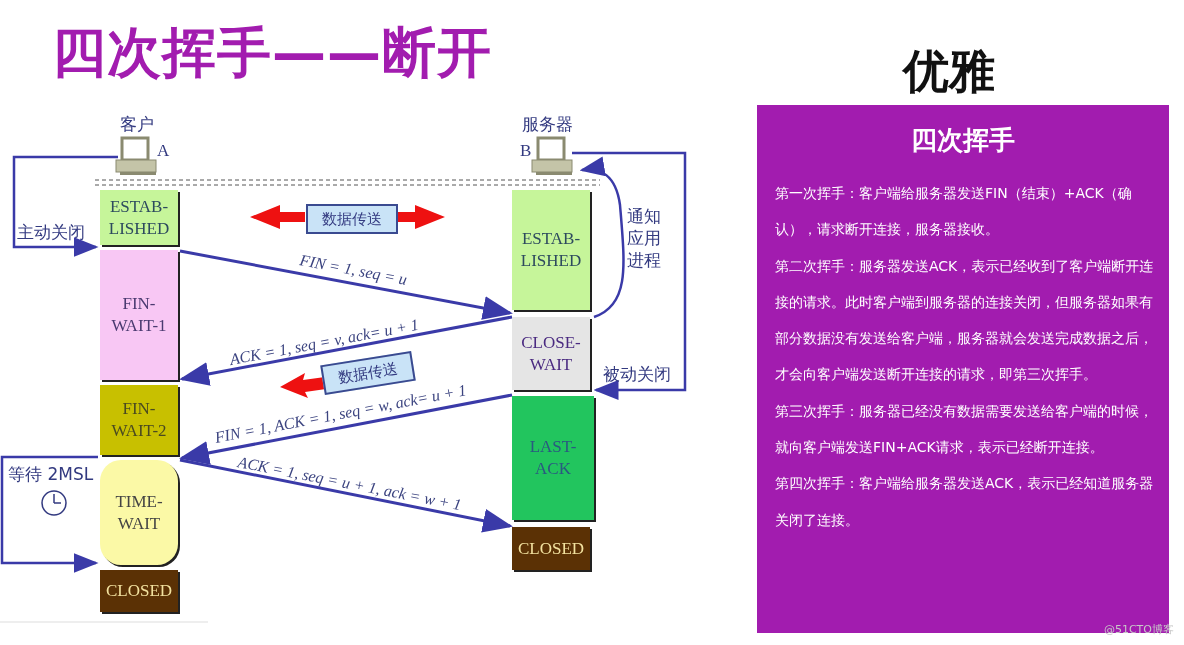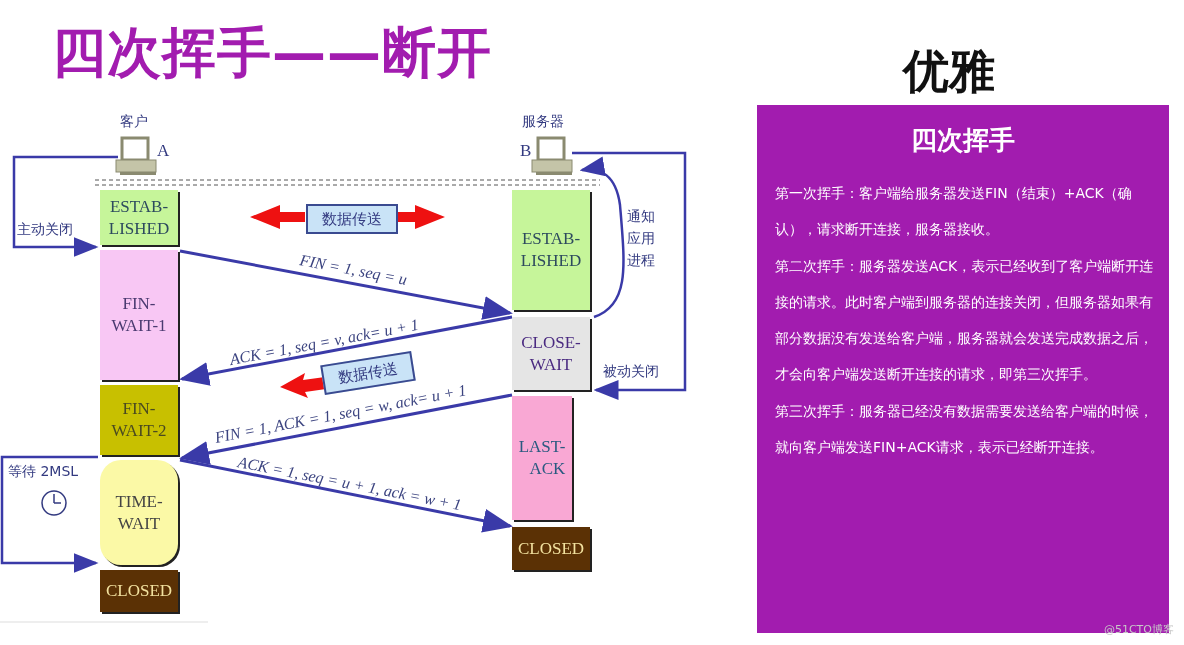--- a/index.html
+++ b/index.html
@@ -7,21 +7,21 @@
          font-family:"DejaVu Sans", sans-serif; }
   .abs { position:absolute; }
   .main-title { left:52px; top:18px; font-size:54px; font-weight:bold; color:#a21caf; letter-spacing:1px;
                 font-family:"DejaVu Sans", sans-serif; white-space:nowrap; line-height:70px; }
   .side-title { left:903px; top:42px; font-size:46px; font-weight:bold; color:#111;
                 font-family:Liberation Serif, serif; line-height:60px; }
   .diagram { left:0; top:105px; width:700px; height:520px; }
   .state { position:absolute; display:flex; align-items:center; justify-content:center; text-align:center;
            font-family:"Liberation Serif", serif; font-size:17px; line-height:22px; white-space:pre-line;
            box-shadow:2px 2px 0 #222; }
-  .lbl { position:absolute; font-family:"DejaVu Sans", sans-serif; font-size:14px; color:#333a80; white-space:nowrap; }
+  .lbl { position:absolute; font-family:"DejaVu Sans", sans-serif; font-size:17px; color:#333a80; white-space:nowrap; }
   .msg { position:absolute; font-family:"Liberation Serif", serif; font-size:16px; color:#3c4480; white-space:nowrap;
          transform-origin:left center; font-style:italic; }
   .panel { left:757px; top:105px; width:412px; height:528px; background:#a21caf; color:#fff4ee; }
   .panel-title { position:absolute; left:0; width:412px; top:18px; text-align:center; font-size:26px; font-weight:bold; color:#fff; }
   .panel-text { position:absolute; left:18px; top:70px; width:386px; font-size:14px; line-height:36.3px; color:#fff; }
   .panel-text p { margin:0; }
   .watermark { right:10px; bottom:8px; font-size:11px; color:#c8c8c8; }
 </style>
 </head>
 <body>
@@ -97,34 +97,35 @@
   <div class="state" style="left:100px;top:280px;width:78px;height:70px;background:#c8c000;color:#4a4a20;">FIN-
 WAIT-2</div>
   <div class="state" style="left:100px;top:355px;width:78px;height:105px;background:#fbf9a6;color:#444;border-radius:21px;">TIME-
 WAIT</div>
   <div class="state" style="left:100px;top:465px;width:78px;height:42px;background:#5b3105;color:#f3e2a0;">CLOSED</div>
 
   <div class="state" style="left:512px;top:85px;width:78px;height:120px;background:#c6f59a;color:#2d4a5e;">ESTAB-
 LISHED</div>
   <div class="state" style="left:512px;top:212px;width:78px;height:73px;background:#e5e5e5;color:#4a2a80;">CLOSE-
 WAIT</div>
-  <div class="state" style="left:512px;top:291px;width:60px;height:124px;background:#f9a8d4;color:#2a5a80;text-align:right;">LAST-
+  <div class="state" style="left:512px;top:291px;width:82px;height:124px;background:#22c55e;color:#2a5a80;">LAST-
 ACK</div>
   <div class="state" style="left:512px;top:422px;width:78px;height:43px;background:#5b3105;color:#f3e2a0;">CLOSED</div>
 
   <div class="abs" style="left:306px;top:99px;width:88px;height:26px;background:#c9e3f7;border:2px double #3a4a90;display:flex;align-items:center;justify-content:center;font-size:15px;color:#333a80;">数据传送</div>
   <div class="abs" style="left:322px;top:253px;width:88px;height:26px;background:#c9e3f7;border:2px double #3a4a90;display:flex;align-items:center;justify-content:center;font-size:15px;color:#333a80;transform:rotate(-9deg);">数据传送</div>
 
   <div class="msg" style="left:300px;top:146px;transform:rotate(10.6deg);">FIN = 1, seq = u</div>
   <div class="msg" style="left:230px;top:246px;transform:rotate(-10.6deg);">ACK = 1, seq = v, ack= u + 1</div>
   <div class="msg" style="left:215px;top:324px;transform:rotate(-10.8deg);">FIN = 1, ACK = 1, seq = w, ack= u + 1</div>
   <div class="msg" style="left:238px;top:348px;transform:rotate(11deg);">ACK = 1, seq = u + 1, ack = w + 1</div>
 </div>
 
 <div class="abs panel">
   <div class="panel-title">四次挥手</div>
   <div class="panel-text">
     <p>第一次挥手：客户端给服务器发送FIN（结束）+ACK（确认），请求断开连接，服务器接收。</p>
     <p>第二次挥手：服务器发送ACK，表示已经收到了客户端断开连接的请求。此时客户端到服务器的连接关闭，但服务器如果有部分数据没有发送给客户端，服务器就会发送完成数据之后，才会向客户端发送断开连接的请求，即第三次挥手。</p>
     <p>第三次挥手：服务器已经没有数据需要发送给客户端的时候，就向客户端发送FIN+ACK请求，表示已经断开连接。</p>
+    <p>第四次挥手：客户端给服务器发送ACK，表示已经知道服务器关闭了连接。</p>
   </div>
 </div>
 <div class="abs watermark">@51CTO博客</div>
 
 </body></html>

